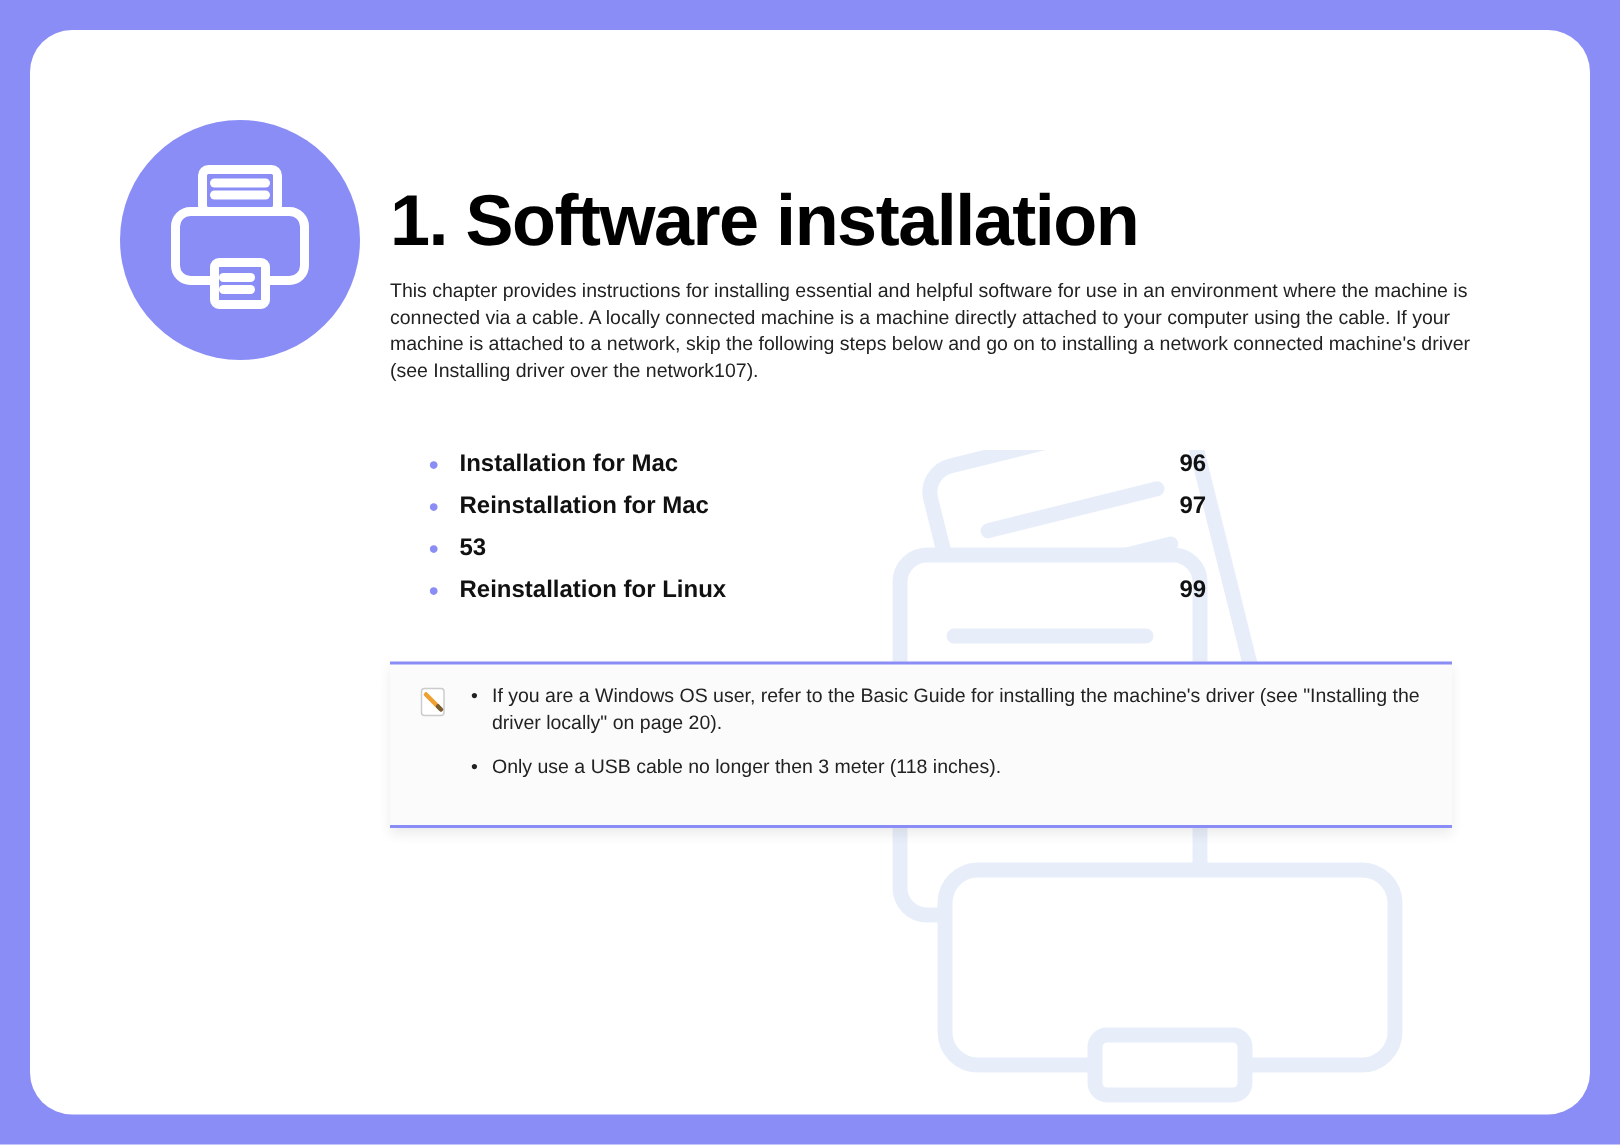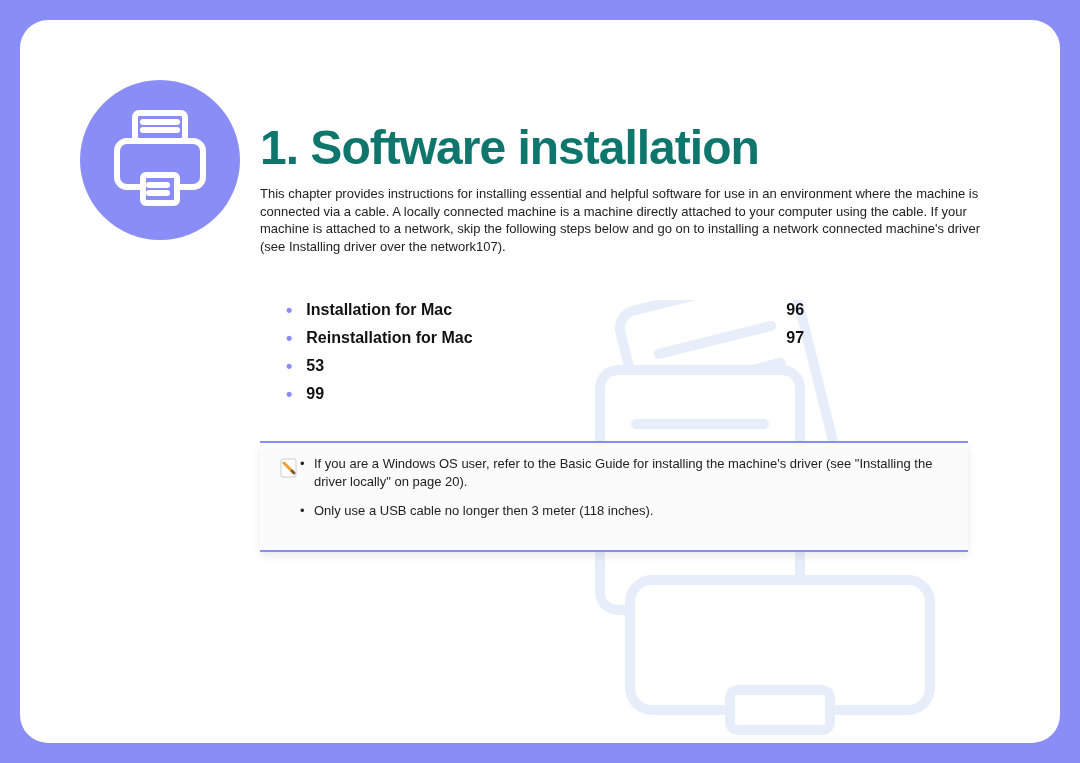--- a/index.html
+++ b/index.html
@@ -44,21 +44,21 @@
     }
     .content {
       position: absolute;
       top: 100px;
       left: 240px;
       right: 60px;
     }
     .title {
       font-size: 48px;
       font-weight: 700;
-      color: #0f766e;
+      color: #000000;
       letter-spacing: -1px;
     }
     .intro {
       font-size: 13px;
       line-height: 1.35;
       color: #222;
       margin-top: 10px;
       max-width: 750px;
     }
     .intro a { color: #222; text-decoration: none; }
@@ -84,20 +84,21 @@
     .toc-page { width: 60px; }
     .notebox {
       margin-top: 38px;
       margin-left: 0px;
       width: 708px;
       background: #fbfbfb;
       border-top: 2px solid #8a8df5;
       border-bottom: 2px solid #8a8df5;
       padding: 12px 18px 14px 18px;
       display: flex;
+      gap: 14px;
       box-shadow: 0 4px 8px rgba(0,0,0,0.08);
     }
     .note-icon-wrap {
       flex-shrink: 0;
       width: 22px;
       height: 22px;
       margin-top: 2px;
     }
     .note-list {
       list-style: none;
@@ -176,20 +177,21 @@
         <span class="toc-bullet">•</span>
         <span class="toc-label">Reinstallation for Mac</span>
         <span class="toc-page">97</span>
       </div>
       <div class="toc-row">
         <span class="toc-bullet">•</span>
         <span class="toc-page">53</span>
       </div>
       <div class="toc-row">
         <span class="toc-bullet">•</span>
+        <span class="toc-label">Reinstallation for Linux</span>
         <span class="toc-page">99</span>
       </div>
     </div>
 
     <div class="notebox">
       <div class="note-icon-wrap">
         <svg width="22" height="22" viewBox="0 0 22 22">
           <rect x="3" y="2" width="15" height="18" rx="2" fill="#fff" stroke="#ccc" stroke-width="1"></rect>
           <path d="M 6 6 L 14 14" stroke="#f0a030" stroke-width="3" stroke-linecap="round"></path>
           <path d="M 14 14 L 16 16" stroke="#7a5c2e" stroke-width="3" stroke-linecap="round"></path>

